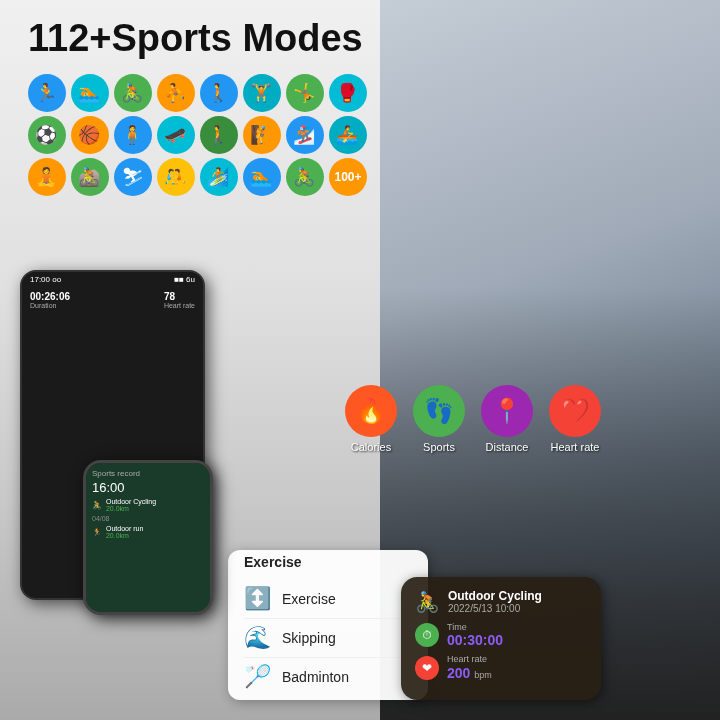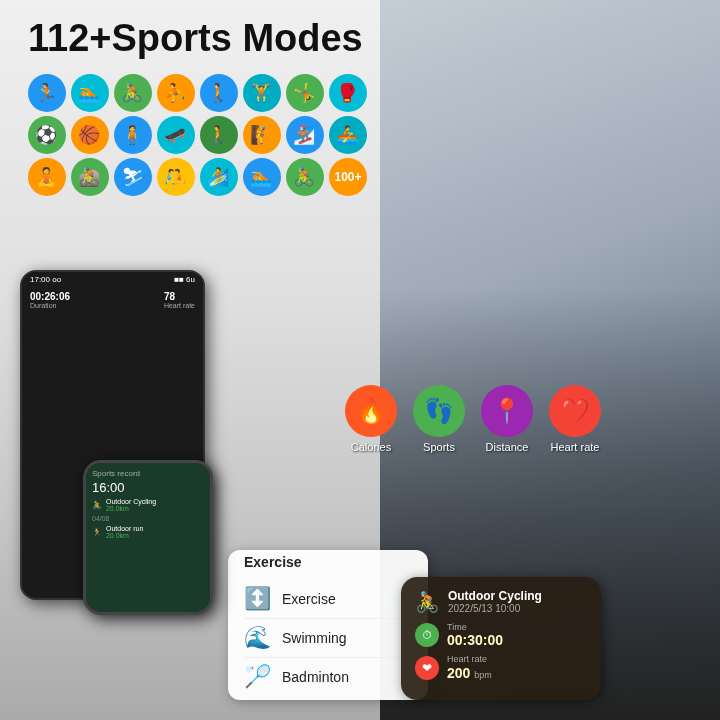--- a/index.html
+++ b/index.html
@@ -317,21 +317,21 @@
     }
 
     .stat-label {
       font-size: 9px;
       color: #aaa;
     }
 
     .stat-value {
       font-size: 14px;
       font-weight: 700;
-      color: #fef9c3;
+      color: #8b5cf6;
     }
 
     .stat-unit {
       font-size: 9px;
       color: #aaa;
       text-align: center;
     }
 
     
     .left-bg {
@@ -458,21 +458,21 @@
   </div>
 
   <div class="exercise-panel">
     <div class="exercise-title">Exercise</div>
     <div class="exercise-item">
       <span class="exercise-icon">↕️</span>
       <span>Exercise</span>
     </div>
     <div class="exercise-item">
       <span class="exercise-icon">🌊</span>
-      <span>Swimming</span>
+      <span>Skipping</span>
     </div>
     <div class="exercise-item">
       <span class="exercise-icon">🏸</span>
       <span>Badminton</span>
     </div>
   </div>
 
   <div class="cycling-panel">
     <div class="cycling-header">
       <span style="font-size:20px;">🚴</span>

